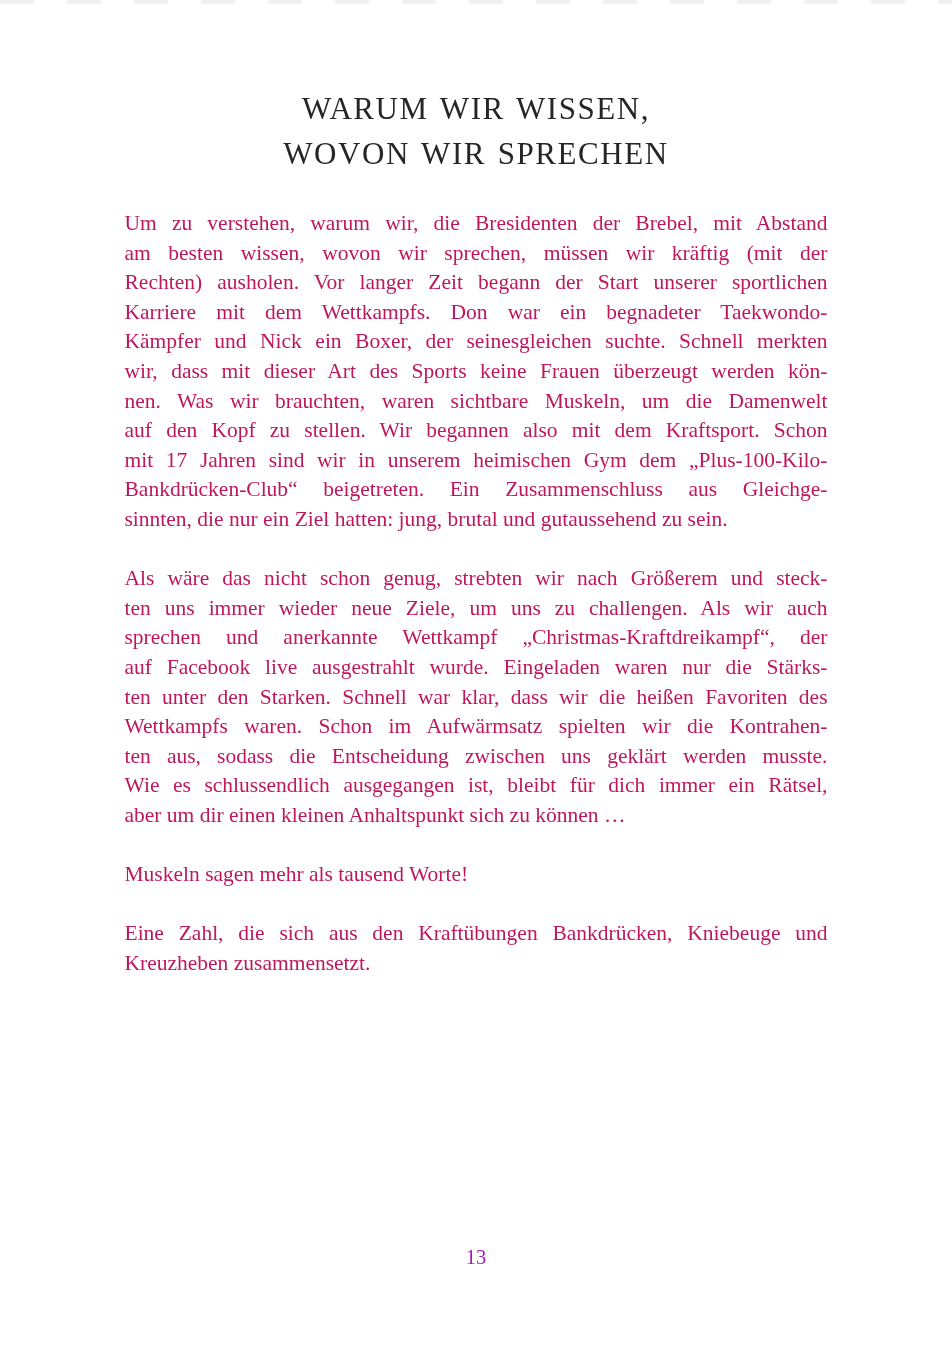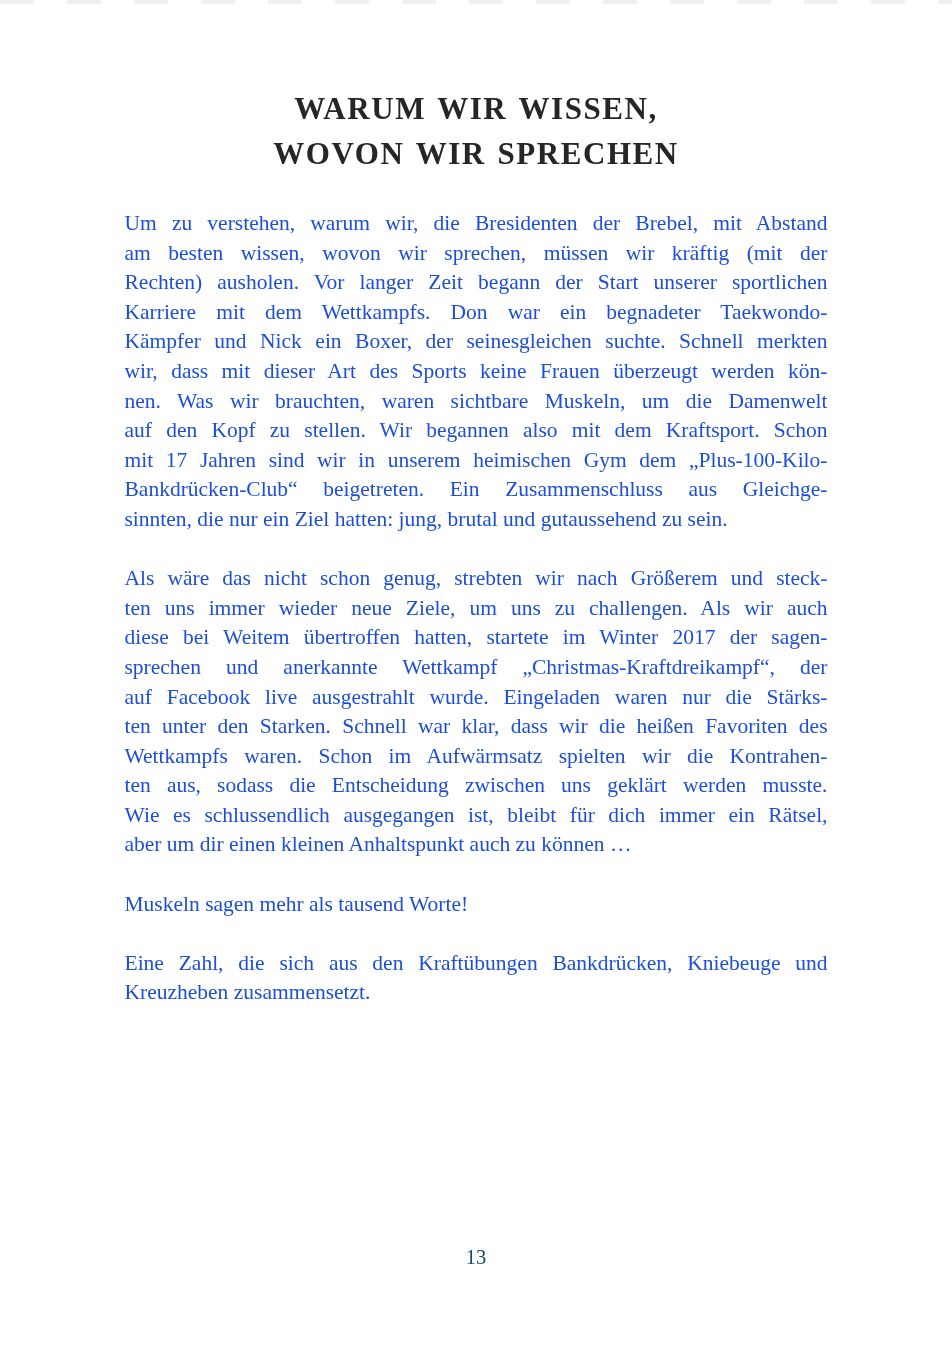--- a/index.html
+++ b/index.html
@@ -26,50 +26,50 @@
 
   .content {
     width: 703px;
     margin: 0 auto;
   }
   .chapter-title {
     margin: 86px 0 33px 0;
     text-align: center;
     font-size: 31px;
     line-height: 45px;
-    font-weight: 700;
+    font-weight: 400;
     letter-spacing: 0.05em;
     word-spacing: 0.08em;
     color: #262626;
   }
   .chapter-title .title-line { display: block; }
 
   .para {
     font-size: 21.5px;
     line-height: 29.6px;
     margin: 0 0 29.6px 0;
-    color: #1d4ed8;
+    color: #be185d;
   }
   .para .line {
     text-align: justify;
     text-align-last: justify;
   }
   .para .line.last {
     text-align: justify;
     text-align-last: auto;
   }
 
   .page-number {
     position: absolute;
     top: 1246px;
     left: 0;
     width: 100%;
     text-align: center;
     font-size: 20.5px;
-    color: #0c4a6e;
+    color: #a21caf;
   }
 </style>
 </head>
 <body>
 
 <div class="edge-marks top"></div>
 
 <div class="content">
   <h1 class="chapter-title">
     <span class="title-line">WARUM WIR WISSEN,</span>
@@ -85,28 +85,27 @@
         <div class="line">wir, dass mit dieser Art des Sports keine Frauen überzeugt werden kön-</div>
         <div class="line">nen. Was wir brauchten, waren sichtbare Muskeln, um die Damenwelt</div>
         <div class="line">auf den Kopf zu stellen. Wir begannen also mit dem Kraftsport. Schon</div>
         <div class="line">mit 17 Jahren sind wir in unserem heimischen Gym dem „Plus-100-Kilo-</div>
         <div class="line">Bankdrücken-Club“ beigetreten. Ein Zusammenschluss aus Gleichge-</div>
         <div class="line last">sinnten, die nur ein Ziel hatten: jung, brutal und gutaussehend zu sein.</div>
       </div>
       <div class="para">
         <div class="line">Als wäre das nicht schon genug, strebten wir nach Größerem und steck-</div>
         <div class="line">ten uns immer wieder neue Ziele, um uns zu challengen. Als wir auch</div>
-        <div class="line">diese bei Weitem übertroffen hatten, startete im Winter 2017 der sagen-</div>
         <div class="line">sprechen und anerkannte Wettkampf „Christmas-Kraftdreikampf“, der</div>
         <div class="line">auf Facebook live ausgestrahlt wurde. Eingeladen waren nur die Stärks-</div>
         <div class="line">ten unter den Starken. Schnell war klar, dass wir die heißen Favoriten des</div>
         <div class="line">Wettkampfs waren. Schon im Aufwärmsatz spielten wir die Kontrahen-</div>
         <div class="line">ten aus, sodass die Entscheidung zwischen uns geklärt werden musste.</div>
         <div class="line">Wie es schlussendlich ausgegangen ist, bleibt für dich immer ein Rätsel,</div>
-        <div class="line last">aber um dir einen kleinen Anhaltspunkt auch zu können …</div>
+        <div class="line last">aber um dir einen kleinen Anhaltspunkt sich zu können …</div>
       </div>
       <div class="para">
         <div class="line last">Muskeln sagen mehr als tausend Worte!</div>
       </div>
       <div class="para">
         <div class="line">Eine Zahl, die sich aus den Kraftübungen Bankdrücken, Kniebeuge und</div>
         <div class="line last">Kreuzheben zusammensetzt.</div>
       </div>
     </div>
 </div>

